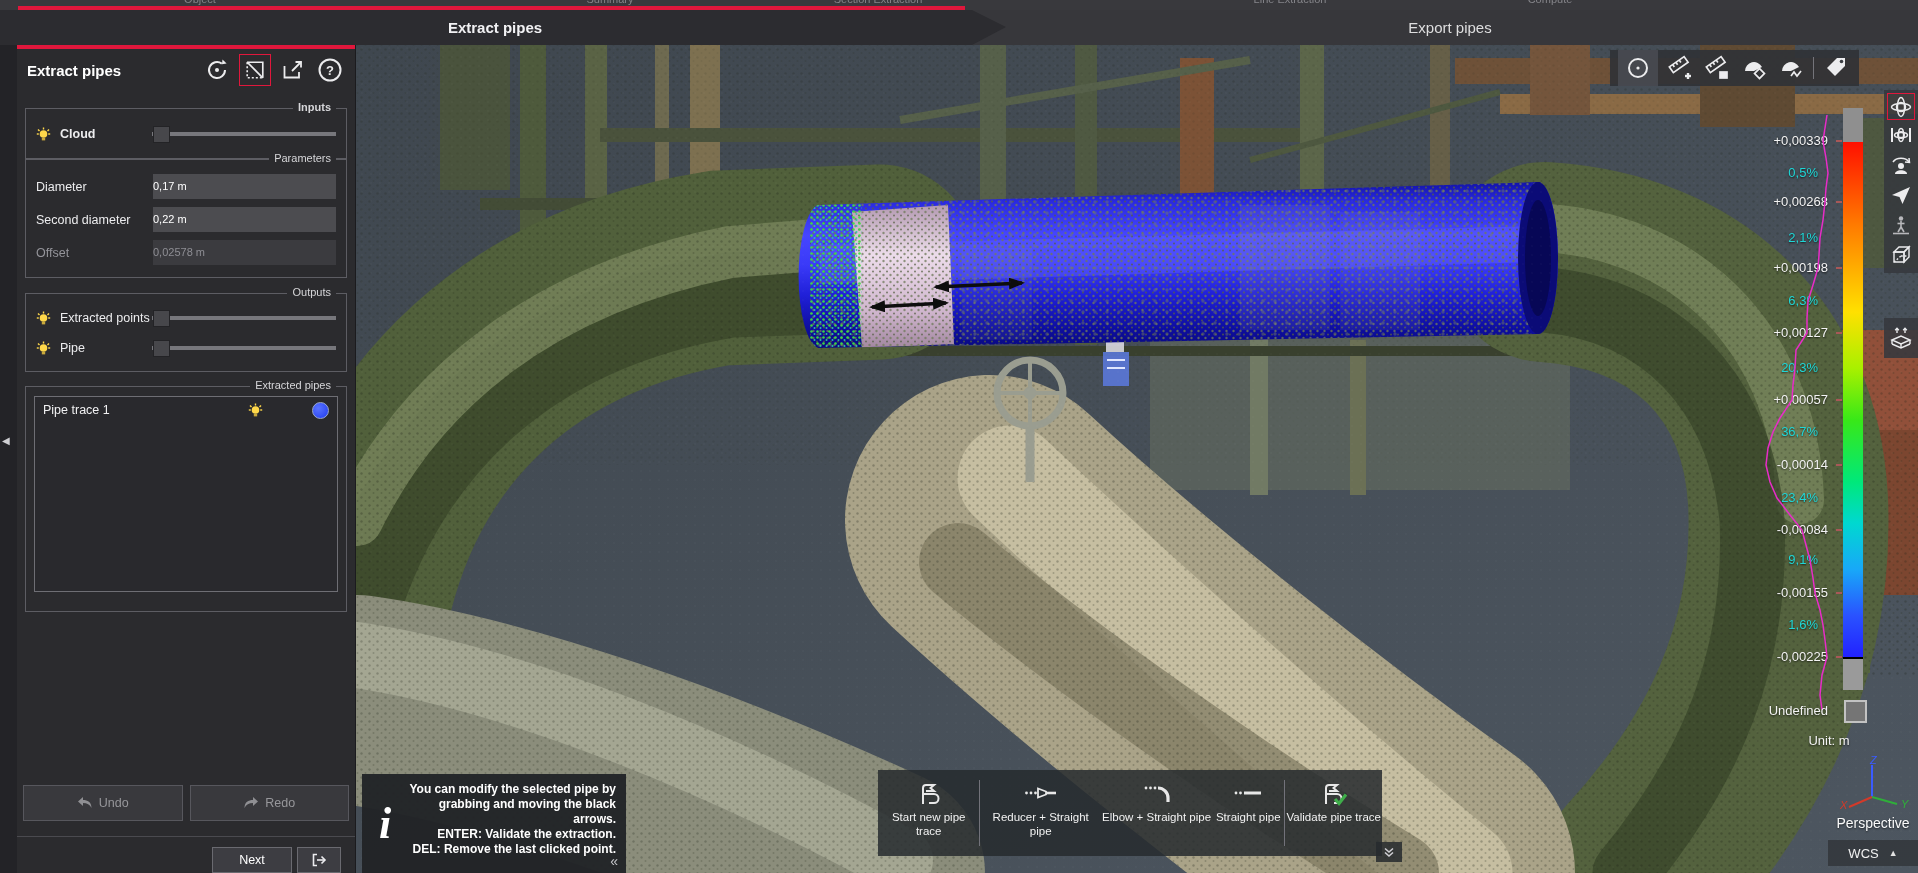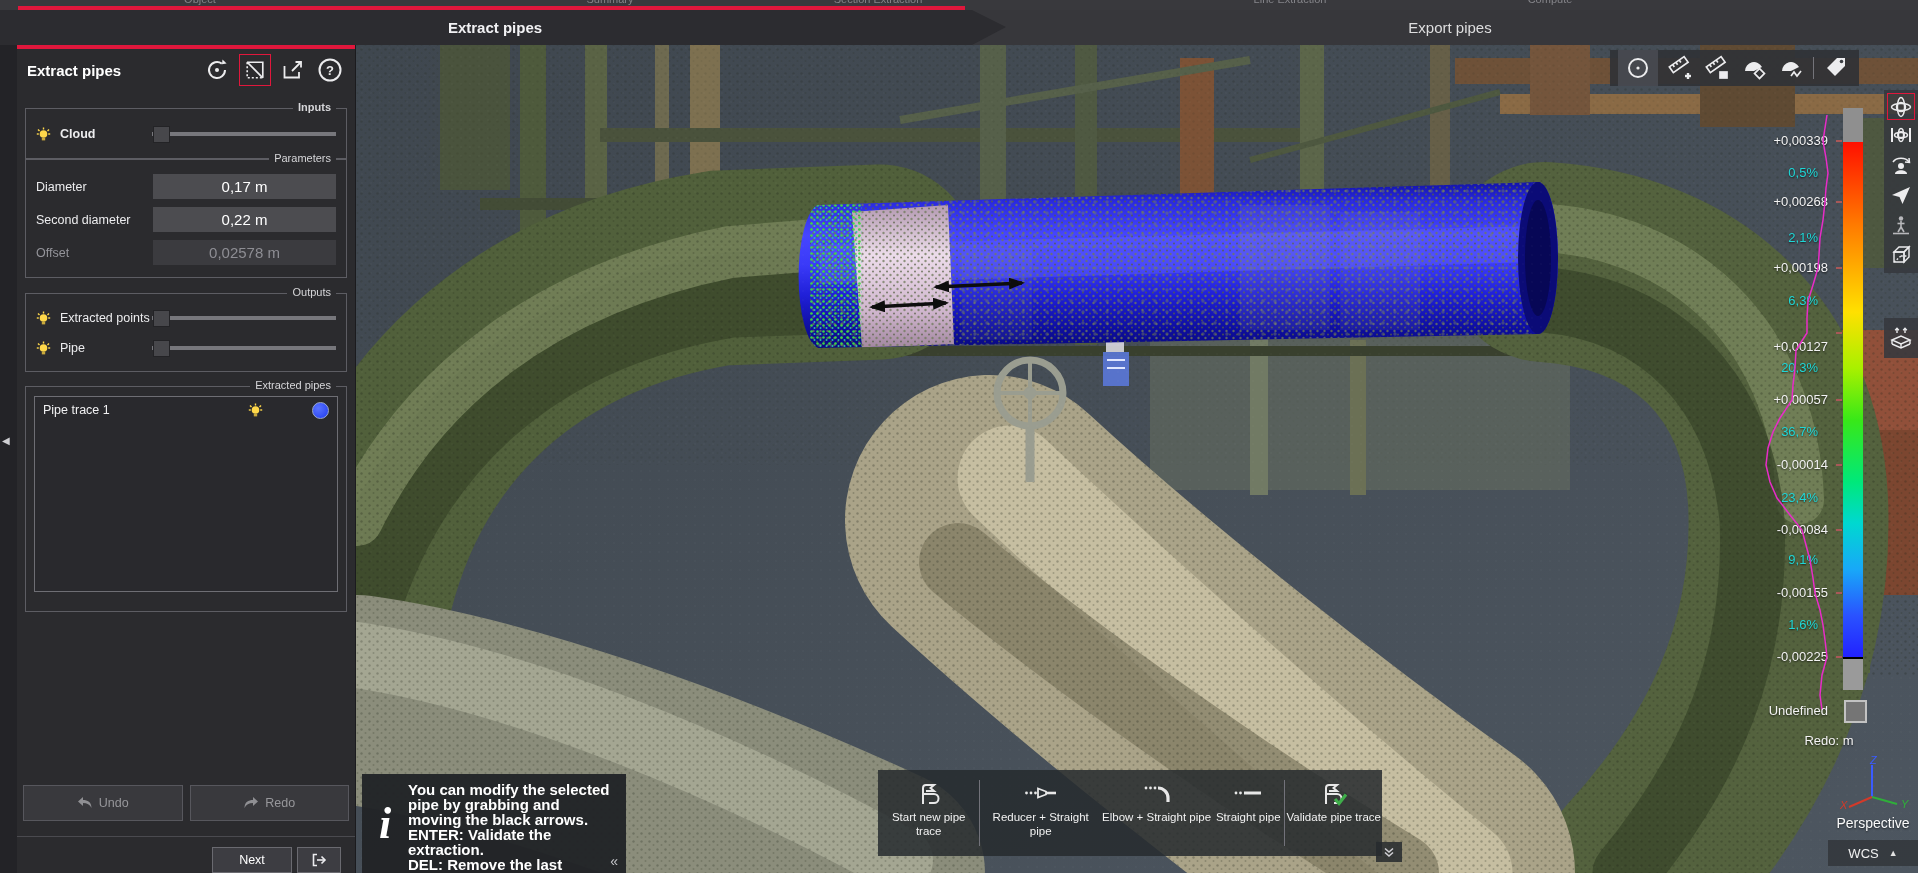--- a/index.html
+++ b/index.html
@@ -25,21 +25,21 @@
   .hicon.sel{border:1.5px solid #e0173c;}
   .group{position:relative;margin:0 8px;border:1px solid #5d5d63;box-sizing:border-box;}
   .group-label{position:absolute;top:-8px;right:10px;background:#2b2b2e;padding:0 5px;font-size:11px;color:#d6d6d9;}
   .prow{display:flex;align-items:center;padding:0 10px;height:30px;}
   .prow .lbl{flex:1;font-size:12.5px;color:#ececee;}
   .prow .lbl.dis{color:#94949a;}
   .bulb{margin-right:9px;flex:0 0 auto;}
   .slider{position:relative;width:184px;height:16px;flex:0 0 auto;}
   .slider .track{position:absolute;left:0;right:0;top:6px;height:4px;background:#77777c;}
   .slider .thumb{position:absolute;left:1px;top:0;width:15px;height:15px;background:#47474b;border:1px solid #232326;}
-  .field{width:183px;height:25px;line-height:25px;text-align:center;background:#4c4c50;color:#fff;font-size:15px;flex:0 0 auto;}
+  .field{width:183px;height:25px;line-height:25px;background:#4c4c50;color:#fff;font-size:11px;flex:0 0 auto;}
   .field.dis{background:#3b3b3f;color:#8e8e94;}
   #extracted-list{margin:9px 8px 8px 8px;height:194px;border:1px solid #6e6e74;background:#29292d;}
   .list-row{display:flex;align-items:center;height:26px;padding:0 8px;gap:39px;}
   .list-row .lbl{flex:1;font-size:12.5px;color:#f0f0f2;}
   .trace-dot{width:15px;height:15px;border-radius:50%;background:radial-gradient(circle at 35% 35%,#5a74ff,#1f3bf0);border:1px solid #9aa8cc;margin-left:10px;}
   #panel-bottom{position:absolute;left:0;bottom:0;width:338px;height:104px;}
   #undo-row{display:flex;gap:7px;padding:16px 6px 0 6px;}
   .big-btn{flex:1;height:36px;background:#39393d;border:1px solid #57575d;color:#97979b;font-size:12.5px;
     display:flex;align-items:center;justify-content:center;gap:6px;cursor:pointer;box-sizing:border-box;}
   #panel-div{margin-top:15px;height:1px;background:#4a4a4f;}
@@ -80,21 +80,21 @@
   
   #pipe-tb{left:878px;top:770px;width:504px;height:86px;background:rgba(38,42,46,0.85);display:flex;align-items:stretch;}
   .ptb-btn{flex:1;display:flex;flex-direction:column;align-items:center;justify-content:flex-start;padding-top:8px;cursor:pointer;}
   .ptb-btn .ic{height:30px;display:flex;align-items:center;justify-content:center;}
   .ptb-btn .tx{font-size:11.5px;line-height:14px;color:#f2f2f2;text-align:center;margin-top:2px;}
   .ptb-sep{width:1px;background:#72727a;margin:10px 0;}
   #ptb-chev{left:1376px;top:842px;width:26px;height:20px;background:rgba(38,42,46,0.85);display:flex;align-items:center;justify-content:center;cursor:pointer;}
   
   #info-box{left:362px;top:774px;width:264px;height:99px;background:rgba(33,35,38,0.96);display:flex;}
   #info-i{width:46px;display:flex;align-items:center;justify-content:center;font-family:"Liberation Serif","DejaVu Serif",serif;font-style:italic;font-weight:bold;font-size:44px;color:#fff;}
-  #info-tx{flex:1;padding:8px 10px 0 0;font-size:15px;font-weight:600;line-height:15px;color:#fff;}
+  #info-tx{flex:1;padding:8px 10px 0 0;font-size:12px;font-weight:600;line-height:15px;color:#fff;text-align:right;}
   #info-collapse{position:absolute;right:8px;bottom:4px;color:#c5c5c9;font-size:14px;cursor:pointer;}
   svg{display:block;}
 </style>
 </head>
 <body>
 
 <div id="stage">
 
   <div id="top-strip" class="abs">
     <span class="wf-step" style="left:200px">Object</span>
@@ -574,42 +574,42 @@
   <div class="cb-tick" style="top:529px"></div>
   <div class="cb-tick" style="top:592px"></div>
   <div class="cb-tick" style="top:656px"></div>
 
   <span class="sv" style="top:133px">+0,00339</span>
   <span class="sp" style="top:165px">0,5%</span>
   <span class="sv" style="top:194px">+0,00268</span>
   <span class="sp" style="top:230px">2,1%</span>
   <span class="sv" style="top:260px">+0,00198</span>
   <span class="sp" style="top:293px">6,3%</span>
-  <span class="sv" style="top:339px">+0,00127</span>
+  <span class="sv" style="top:325px">+0,00127</span>
   <span class="sp" style="top:360px">20,3%</span>
   <span class="sv" style="top:392px">+0,00057</span>
   <span class="sp" style="top:424px">36,7%</span>
   <span class="sv" style="top:457px">-0,00014</span>
   <span class="sp" style="top:490px">23,4%</span>
   <span class="sv" style="top:522px">-0,00084</span>
   <span class="sp" style="top:552px">9,1%</span>
   <span class="sv" style="top:585px">-0,00155</span>
   <span class="sp" style="top:617px">1,6%</span>
   <span class="sv" style="top:649px">-0,00225</span>
 
   <svg class="abs" style="left:1755px;top:100px" width="90" height="620">
     <polyline fill="none" stroke="#e82cc8" stroke-width="1.5" points="
       72,15 68,41 71,58 73,73 71,88 70,102 68,120 65,138 64,155 63,168 58,185 53,201 52,218 52,233
       41,250 40,268 38,285 37,300 25,318 18,332 13,348 11,365 15,382 22,398 35,415 47,430 51,445
       55,460 58,478 60,493 65,510 68,525 70,540 72,557 67,575 65,595 67,610"></polyline>
   </svg>
 
   <span id="undef-lbl" class="abs">Undefined</span>
   <div id="undef-box" class="abs"></div>
-  <span id="unit-lbl" class="abs">Redo:  m</span>
+  <span id="unit-lbl" class="abs">Unit:  m</span>
 
   <svg class="abs" style="left:1835px;top:755px" width="75" height="58">
     <line x1="37" y1="42" x2="37" y2="10" stroke="#3a5bff" stroke-width="2"></line>
     <line x1="37" y1="42" x2="14" y2="52" stroke="#d23a2a" stroke-width="2"></line>
     <line x1="37" y1="42" x2="62" y2="49" stroke="#2fae3a" stroke-width="2"></line>
     <text x="35" y="9" font-size="11" fill="#3a5bff" font-style="italic">Z</text>
     <text x="5" y="54" font-size="11" fill="#d23a2a" font-style="italic">X</text>
     <text x="66" y="53" font-size="11" fill="#2fae3a" font-style="italic">Y</text>
   </svg>
   <span id="persp-lbl" class="abs">Perspective</span>

